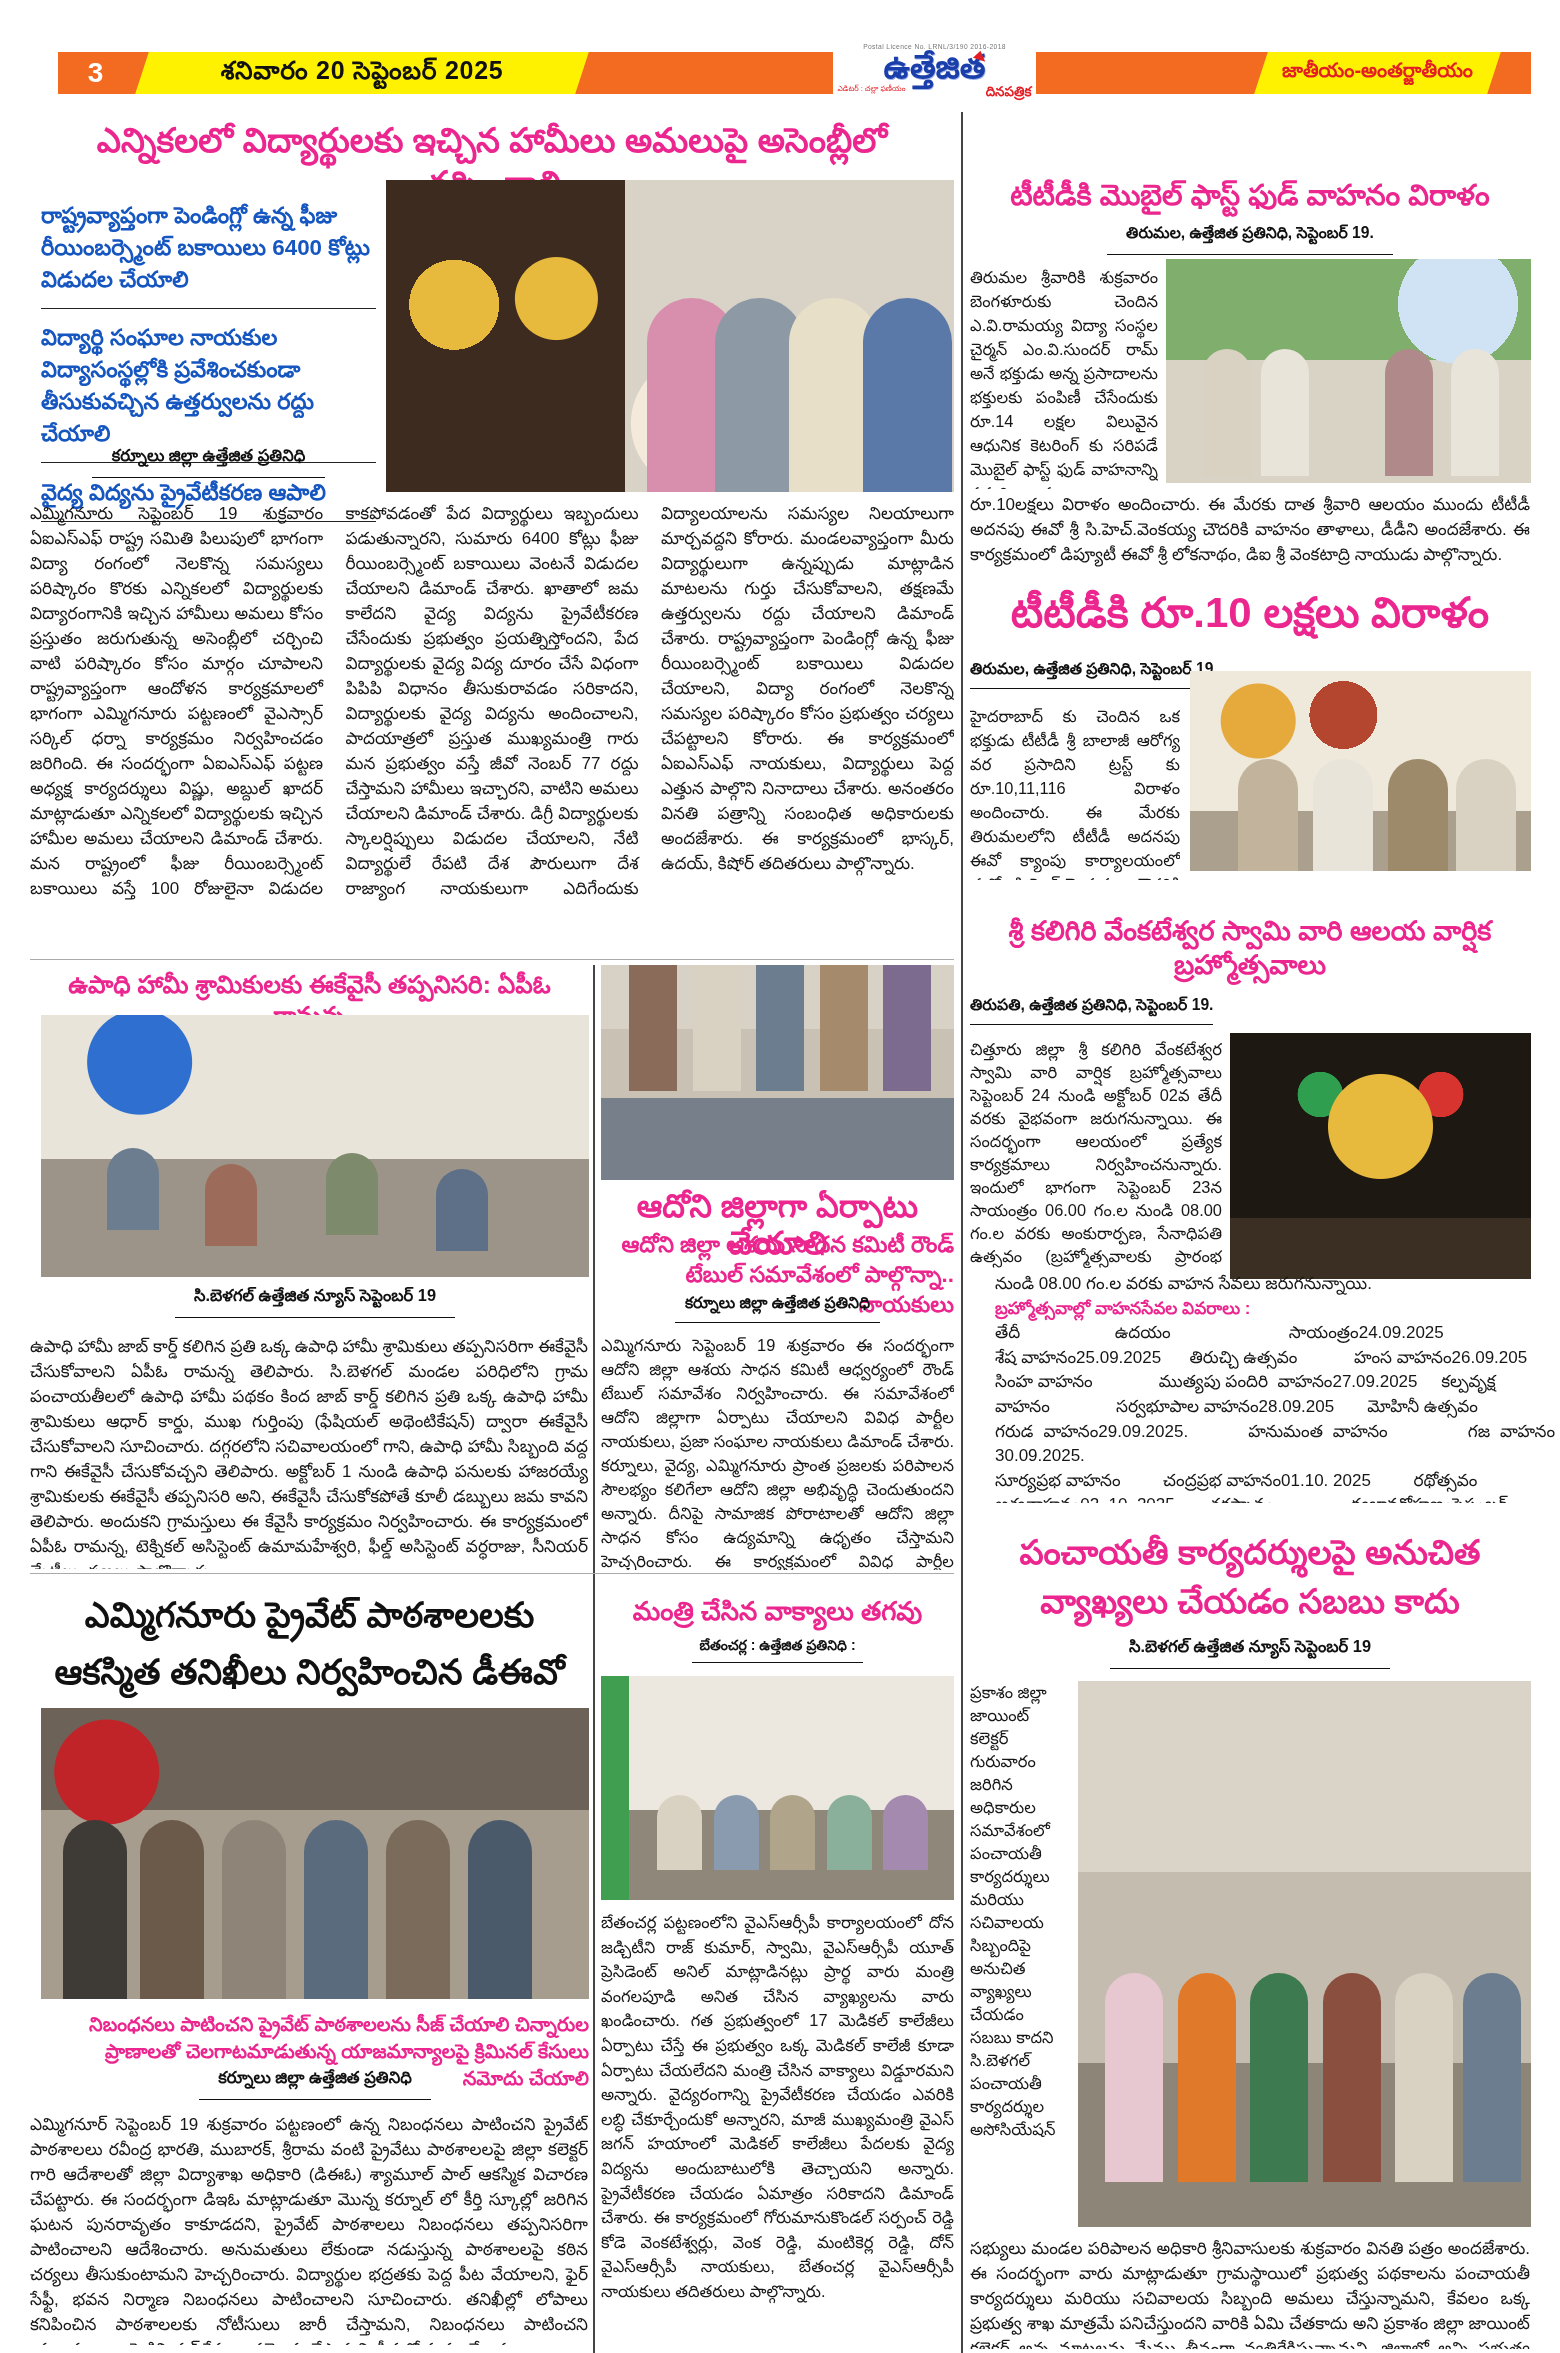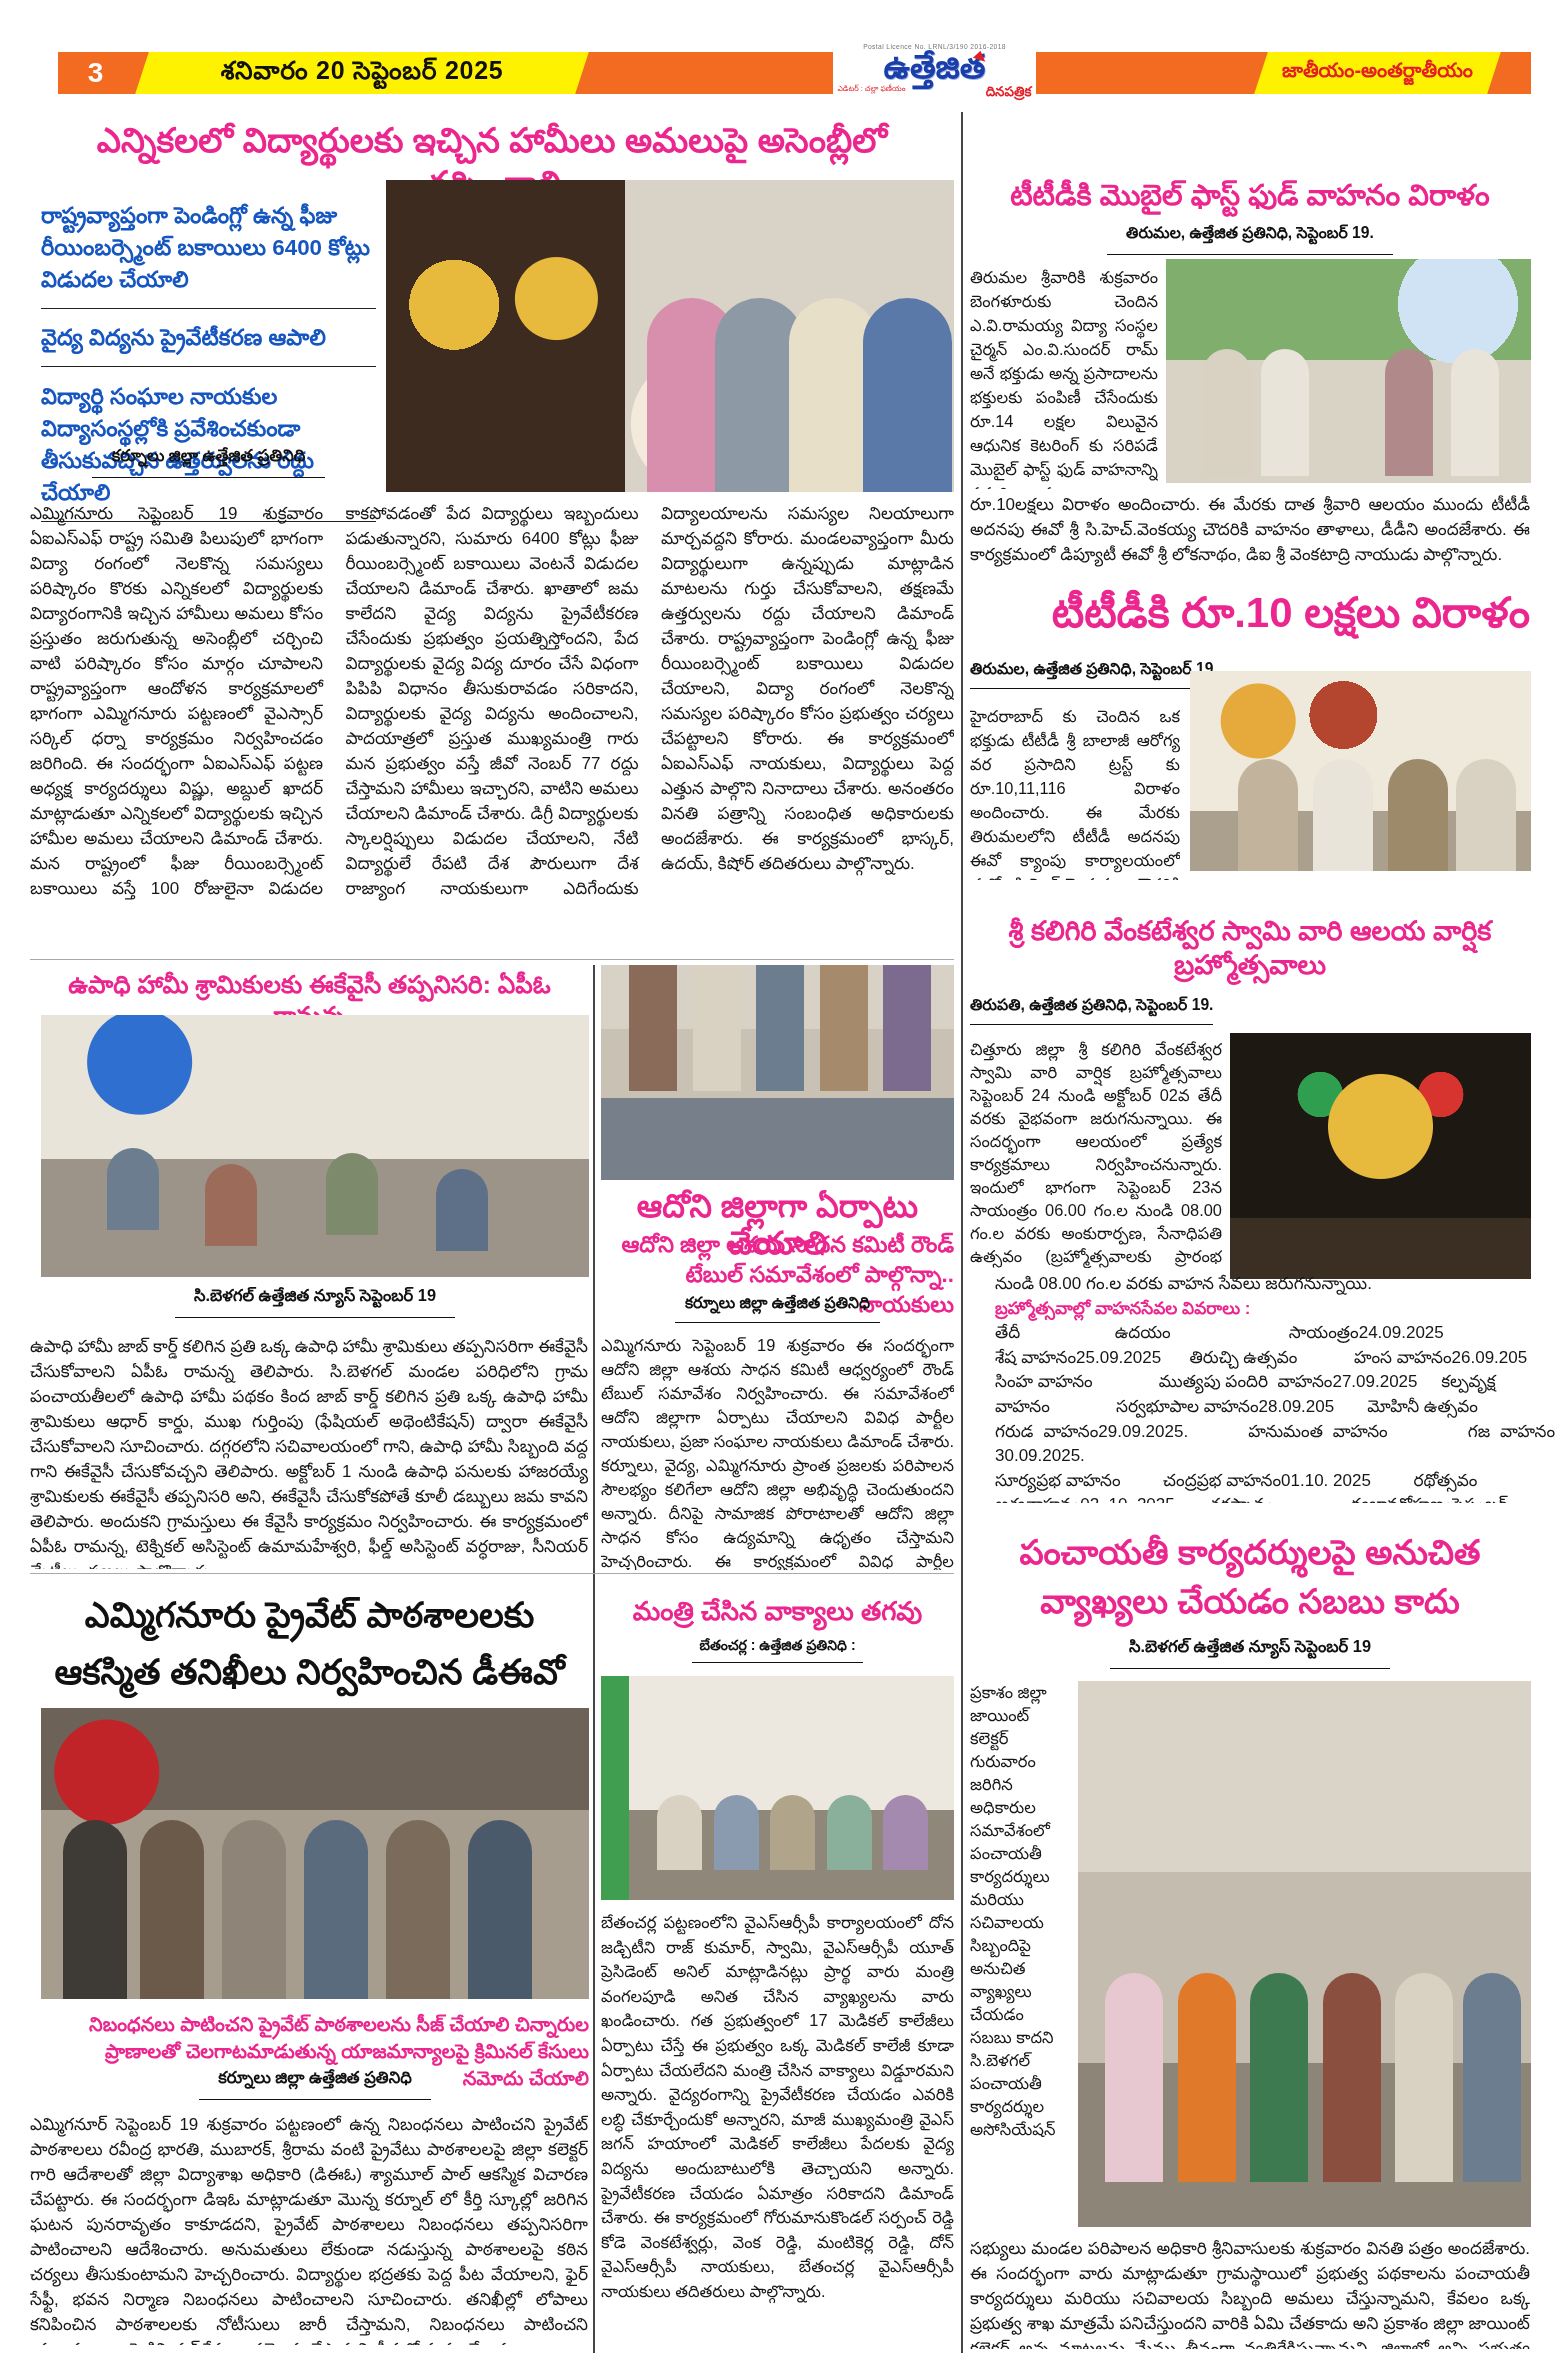--- a/index.html
+++ b/index.html
@@ -115,22 +115,22 @@
   <div class="abs rule" style="left:961px; top:112px; width:1.5px; height:2242px;"></div>
   <div class="abs rule" style="left:593px; top:965px; width:1.5px; height:1389px;"></div>
   <div class="abs rule" style="left:30px; top:959px; width:924px; height:0.7px; background:#aaa;"></div>
   <div class="abs rule" style="left:30px; top:1573px; width:924px; height:0.7px; background:#aaa;"></div>
 
   <section>
     <h1 class="abs headline-pink" style="left:30px; top:119px; width:924px; font-size:34px; line-height:43px;">ఎన్నికలలో విద్యార్థులకు ఇచ్చిన హామీలు అమలుపై అసెంబ్లీలో చర్చించాలి</h1>
 
     <div class="abs bullets" style="left:41px; top:200px; width:335px;">
       <div class="bullet">రాష్ట్రవ్యాప్తంగా పెండింగ్లో ఉన్న ఫీజు రీయింబర్స్మెంట్ బకాయిలు 6400 కోట్లు విడుదల చేయాలి</div>
+      <div class="bullet">విద్యార్థి సంఘాల నాయకుల విద్యాసంస్థల్లోకి ప్రవేశించకుండా తీసుకువచ్చిన ఉత్తర్వులను రద్దు చేయాలి</div>
       <div class="bullet">వైద్య విద్యను ప్రైవేటీకరణ ఆపాలి</div>
-      <div class="bullet">విద్యార్థి సంఘాల నాయకుల విద్యాసంస్థల్లోకి ప్రవేశించకుండా తీసుకువచ్చిన ఉత్తర్వులను రద్దు చేయాలి</div>
     </div>
     <div class="abs dateline" style="left:41px; top:446px; width:335px;">
       <span class="dl">కర్నూలు జిల్లా ఉత్తేజిత ప్రతినిధి</span>
     </div>
 
     <div class="abs photo ph-main" style="left:386px; top:180px; width:568px; height:312px;">
       <div class="person" style="left:46%; background:#d88fae;"></div>
       <div class="person" style="left:58%; background:#8d99a5;"></div>
       <div class="person" style="left:71%; background:#e8dfc8;"></div>
       <div class="person" style="left:84%; background:#5b79a8;"></div>
@@ -210,21 +210,21 @@
     <div class="abs photo ph-ttd1" style="left:1166px; top:259px; width:365px; height:224px;">
       <div class="person" style="left:10%; background:#d9d2c2;"></div>
       <div class="person" style="left:26%; background:#e8e4da;"></div>
       <div class="person" style="left:60%; background:#b08a8a;"></div>
       <div class="person" style="left:78%; background:#e8e4da;"></div>
     </div>
     <div class="abs bodytext" style="left:970px; top:492px; width:560px; height:83px;">రూ.10లక్షలు విరాళం అందించారు. ఈ మేరకు దాత శ్రీవారి ఆలయం ముందు టీటీడీ అదనపు ఈవో శ్రీ సి.హెచ్.వెంకయ్య చౌదరికి వాహనం తాళాలు, డీడీని అందజేశారు. ఈ కార్యక్రమంలో డిప్యూటీ ఈవో శ్రీ లోకనాథం, డిఐ శ్రీ వెంకటాద్రి నాయుడు పాల్గొన్నారు.</div>
   </section>
 
   <section>
-    <h2 class="abs headline-pink" style="left:970px; top:587px; width:560px; font-size:42px; line-height:51px; text-align:right;">టీటీడీకి రూ.10 లక్షలు విరాళం</h2>
+    <h2 class="abs headline-pink" style="left:970px; top:587px; width:560px; font-size:42px; line-height:51px; text-align:center;">టీటీడీకి రూ.10 లక్షలు విరాళం</h2>
     <div class="abs dateline" style="left:970px; top:660px; width:313px; font-size:15.7px; text-align:left;">
       <span class="dl" style="padding:0 0 6px;">తిరుమల, ఉత్తేజిత ప్రతినిధి, సెప్టెంబర్ 19.</span>
     </div>
     <div class="abs bodytext" style="left:970px; top:704px; width:210px; height:176px; font-size:16.4px; line-height:24px;">హైదరాబాద్ కు చెందిన ఒక భక్తుడు టీటీడీ శ్రీ బాలాజీ ఆరోగ్య వర ప్రసాదిని ట్రస్ట్ కు రూ.10,11,116 విరాళం అందించారు. ఈ మేరకు తిరుమలలోని టీటీడీ అదనపు ఈవో క్యాంపు కార్యాలయంలో ఈవో సి.హెచ్.వెంకయ్య చౌదరికి డీడీని అందజేశారు.</div>
     <div class="abs photo ph-ttd2" style="left:1190px; top:671px; width:341px; height:200px;">
       <div class="person" style="left:14%; background:#c2b49c;"></div>
       <div class="person" style="left:36%; background:#e8e4da;"></div>
       <div class="person" style="left:58%; background:#9c8a6b;"></div>
       <div class="person" style="left:78%; background:#d9d2c2;"></div>
     </div>

